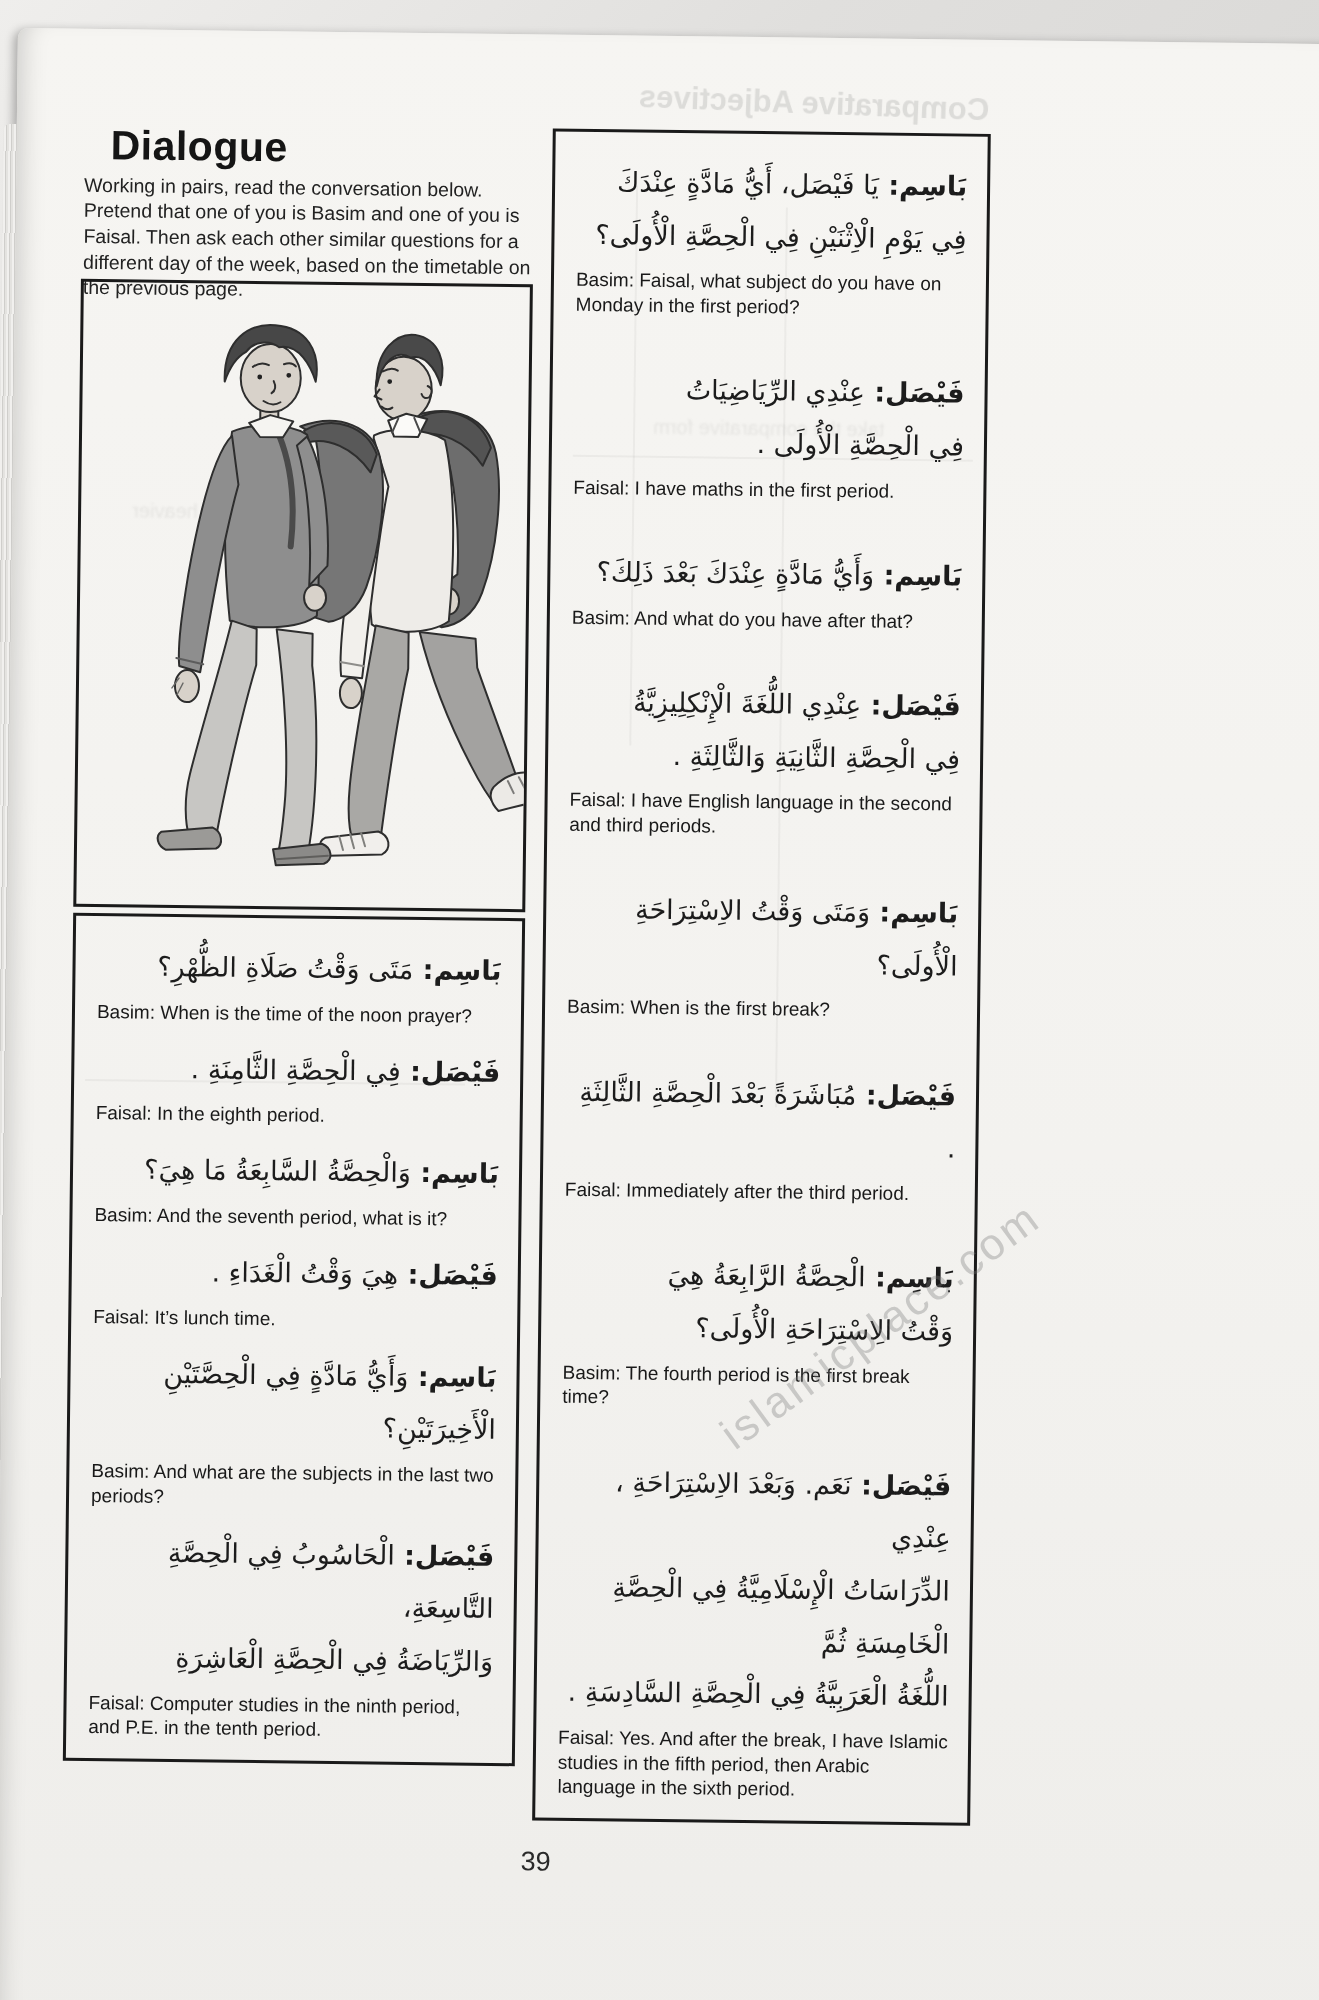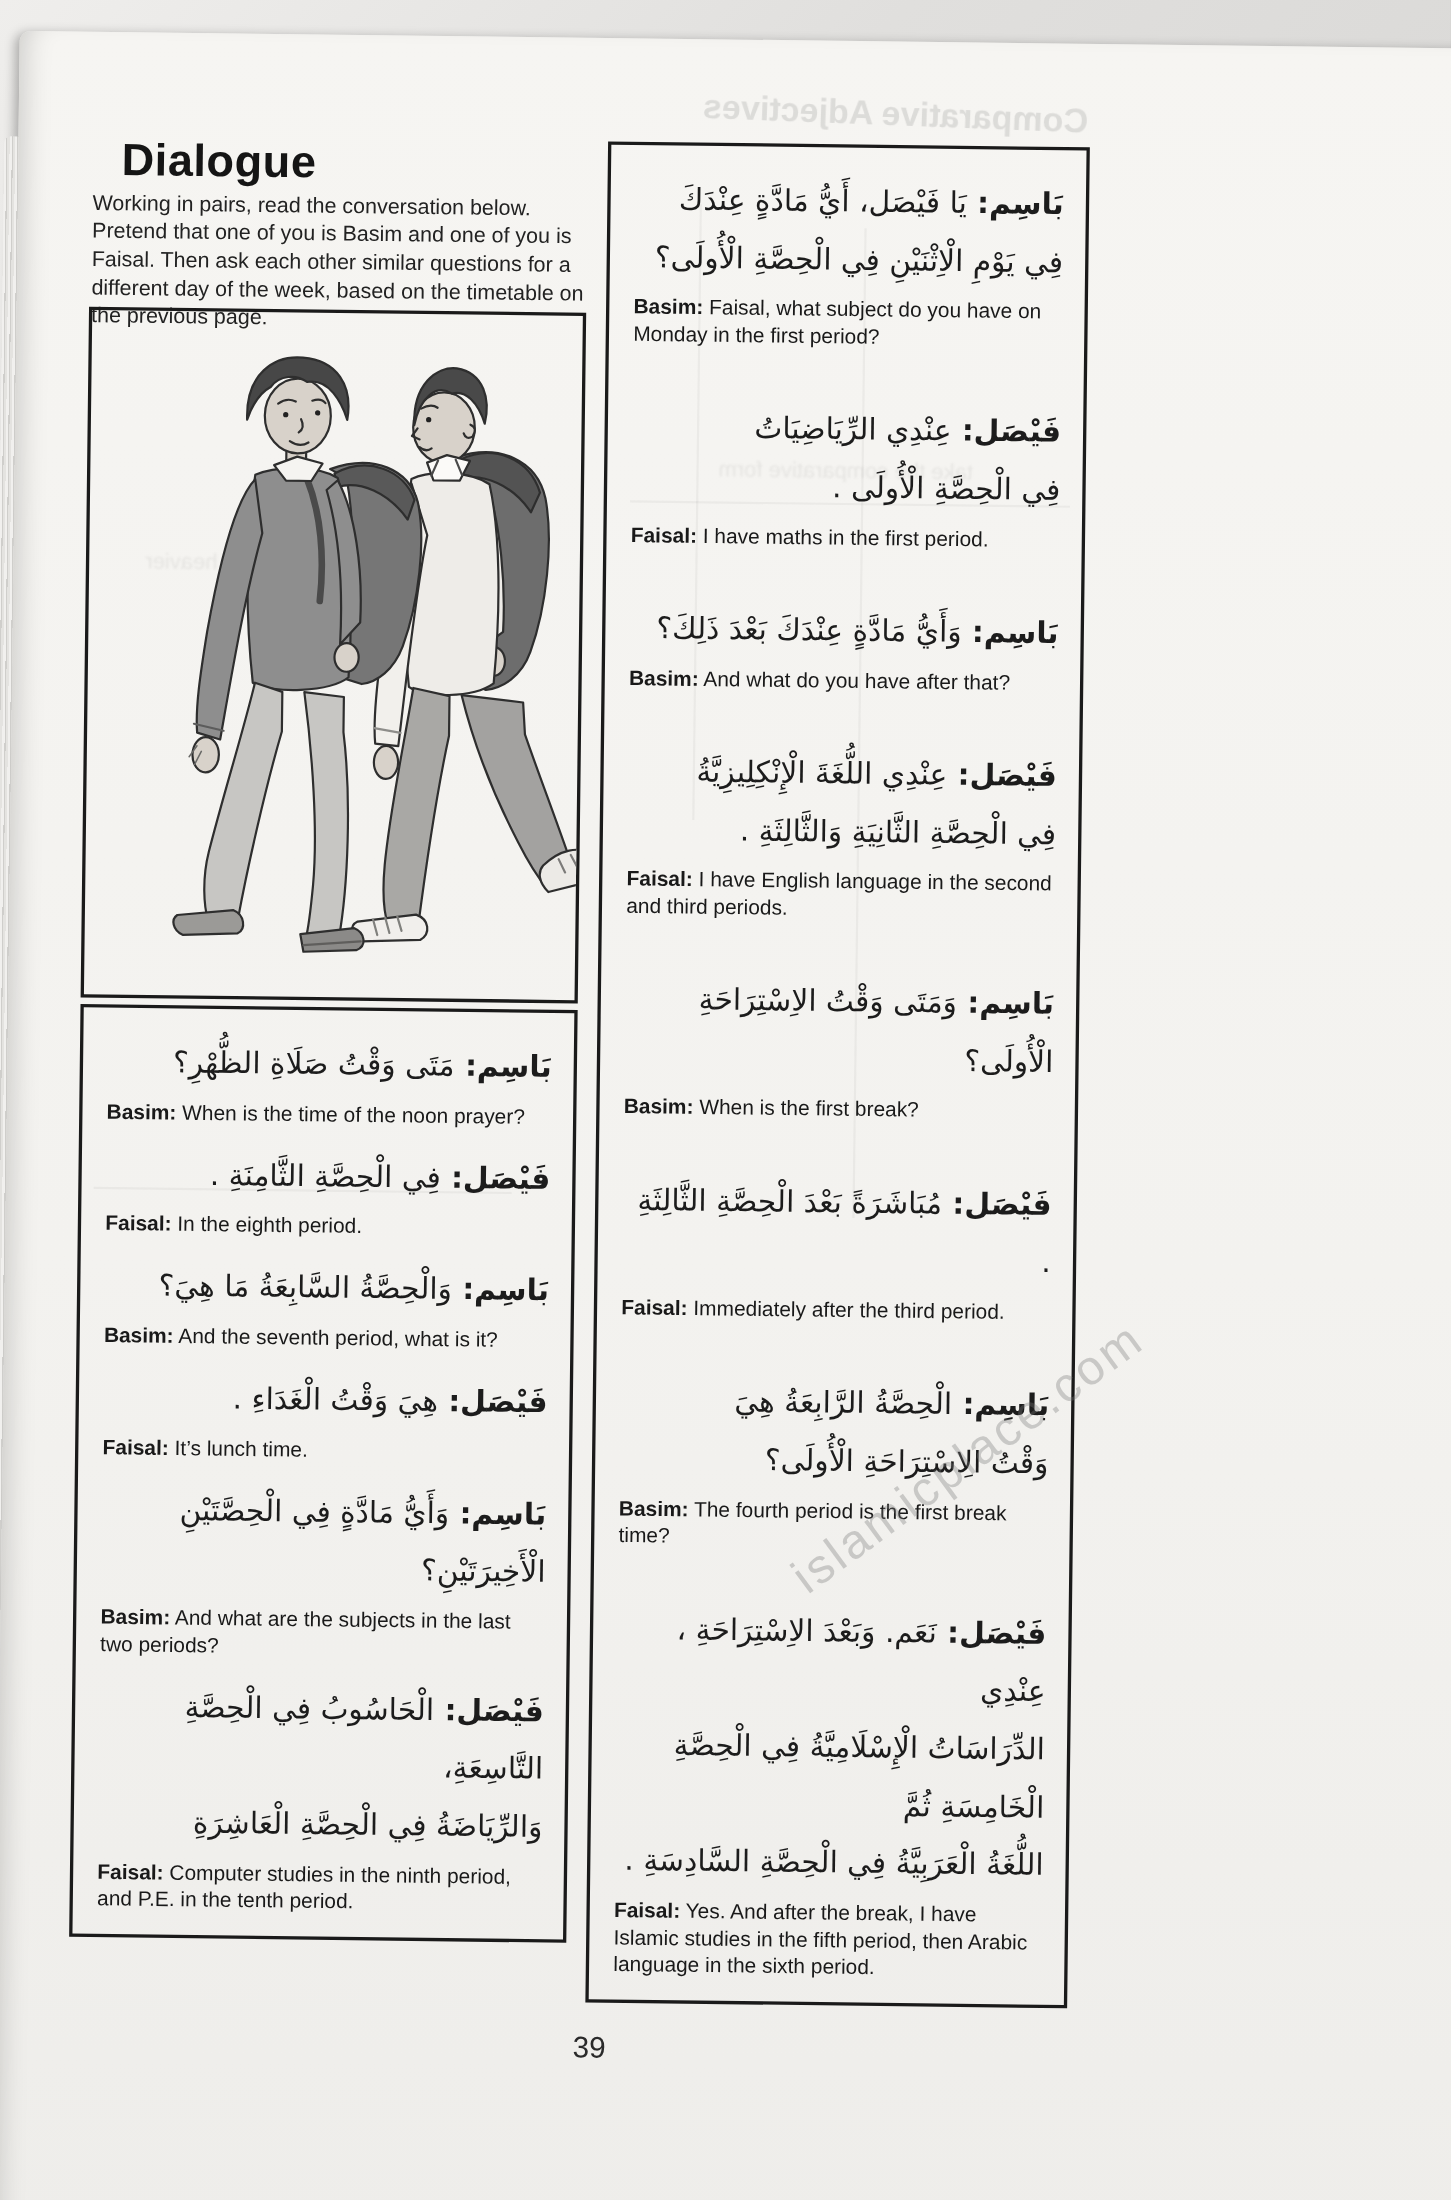--- a/index.html
+++ b/index.html
@@ -22,21 +22,21 @@
     padding:24px 20px 18px 22px;overflow:hidden;}
   .illus-box{position:absolute;left:66px;top:250px;width:452px;height:628px;
     border:3.5px solid #1a1a1a;box-sizing:border-box;overflow:hidden;background:transparent;}
   .left-box{left:66px;top:884px;width:452px;height:848px;}
   .right-box{left:536px;top:94px;width:438px;height:1692px;}
   .section{margin:0;}
   .ar{font-family:"DejaVu Sans",sans-serif;font-size:27px;line-height:1.95;margin:0;
     color:#1c1c1c;text-align:right;direction:rtl;}
   .ar b{font-weight:700;}
   .en{font-size:19px;line-height:1.3;margin:7px 0 0 0;color:#191919;text-align:left;}
-  .en b{font-weight:700;}
+  .en b{font-weight:400;}
   .pageno{position:absolute;left:470px;top:1812px;width:140px;text-align:center;
     font-size:27px;color:#2a2a2a;}
   .ghost-header{position:absolute;left:592px;top:48px;width:410px;text-align:center;
     font-size:31px;font-weight:800;color:rgba(90,90,90,0.16);
     transform:scaleX(-1) rotate(-1.5deg);filter:blur(0.7px);white-space:nowrap;}
   .watermark{position:absolute;left:618px;top:1262px;width:520px;text-align:center;
     font-size:44px;letter-spacing:3px;color:rgba(120,120,120,0.34);
     transform:rotate(-37deg);transform-origin:center;}
   .ghost-line-v{position:absolute;width:2px;background:rgba(60,60,60,0.05);}
   .ghost-line-h{position:absolute;height:2px;background:rgba(60,60,60,0.05);}

